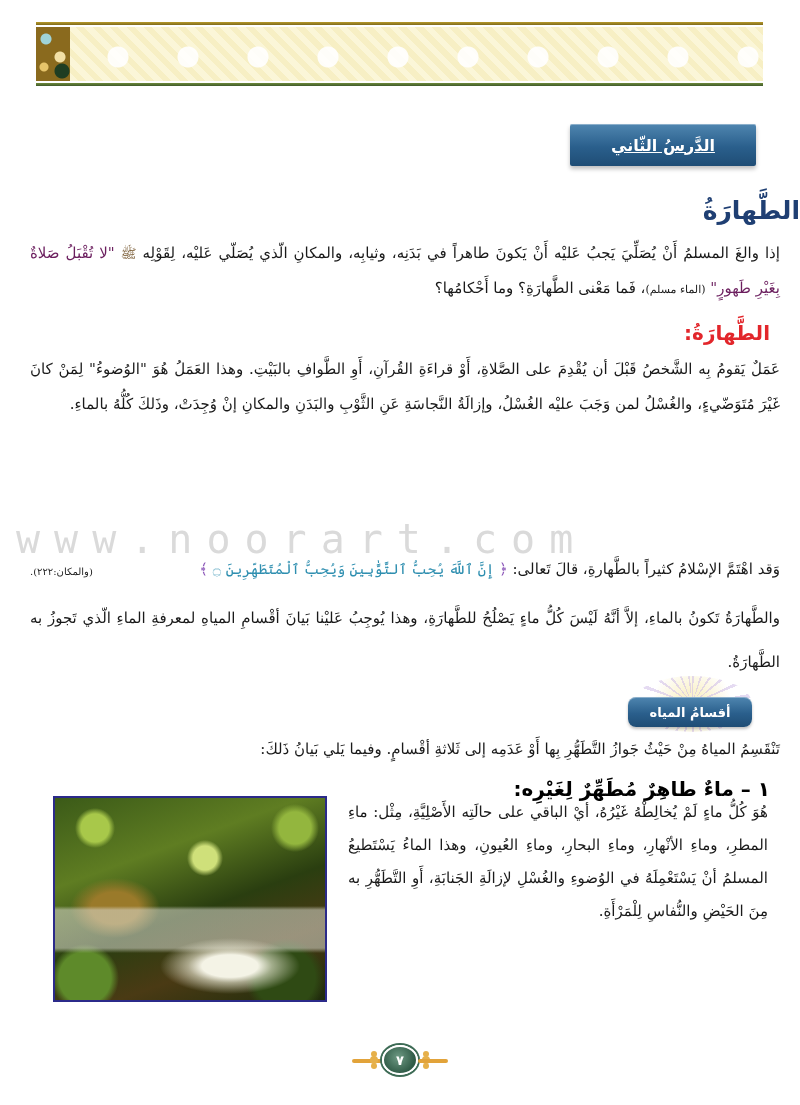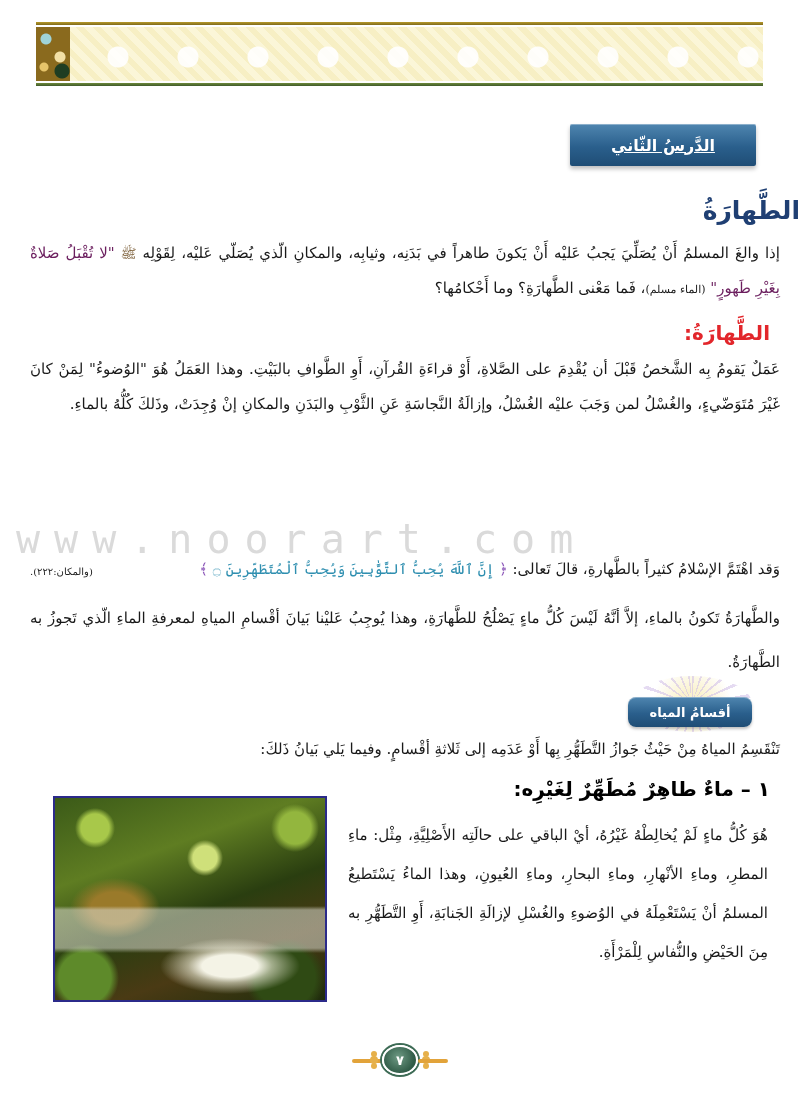--- a/index.html
+++ b/index.html
@@ -61,21 +61,21 @@
     border-radius: 8px; background: linear-gradient(#4f86b0 0%, #2a5f8c 55%, #1f4d75 100%);
     box-shadow: 0 2px 3px rgba(0,0,0,0.25), inset 0 1px 0 rgba(255,255,255,0.35);
     color: #fff; font-family: "DejaVu Sans", sans-serif; font-weight: bold; font-size: 13px;
     display: flex; align-items: center; justify-content: center; direction: rtl; text-align: center; }
 
   .p5 { left: 30px; top: 732px; width: 750px; }
 
   .item-head { position: absolute; right: 30px; top: 777px; direction: rtl;
     font-family: "DejaVu Sans", sans-serif; font-weight: bold; font-size: 20px; color: #000000; }
 
-  .p6 { left: 348px; top: 816px; width: 420px; line-height: 39px; }
+  .p6 { left: 348px; top: 796px; width: 420px; line-height: 33px; }
 
   
   .photo { position: absolute; left: 53px; top: 796px; width: 274px; height: 206px;
     border: 2px solid #2b2a8a;
     background:
       radial-gradient(ellipse 70px 28px at 175px 168px, #f4f3e6 0 40%, rgba(240,240,220,0.6) 60%, transparent 100%),
       linear-gradient(180deg, transparent 0 108px, rgba(220,220,210,0.55) 112px 150px, transparent 155px),
       radial-gradient(ellipse 60px 40px at 60px 110px, #9a7a2a 0 40%, transparent 75%),
       radial-gradient(circle at 40px 30px, #a8c84a 0 14px, transparent 20px),
       radial-gradient(circle at 150px 60px, #cfe07a 0 12px, transparent 18px),

